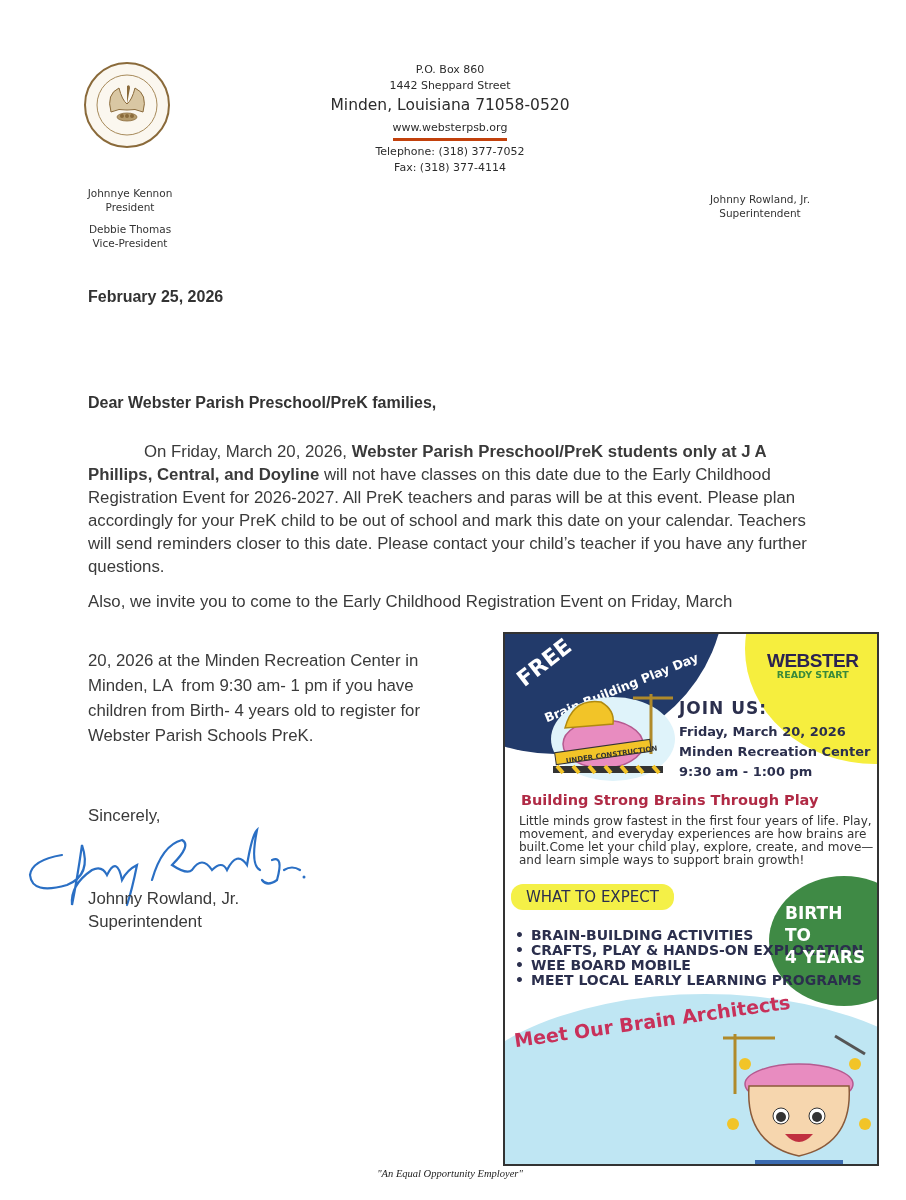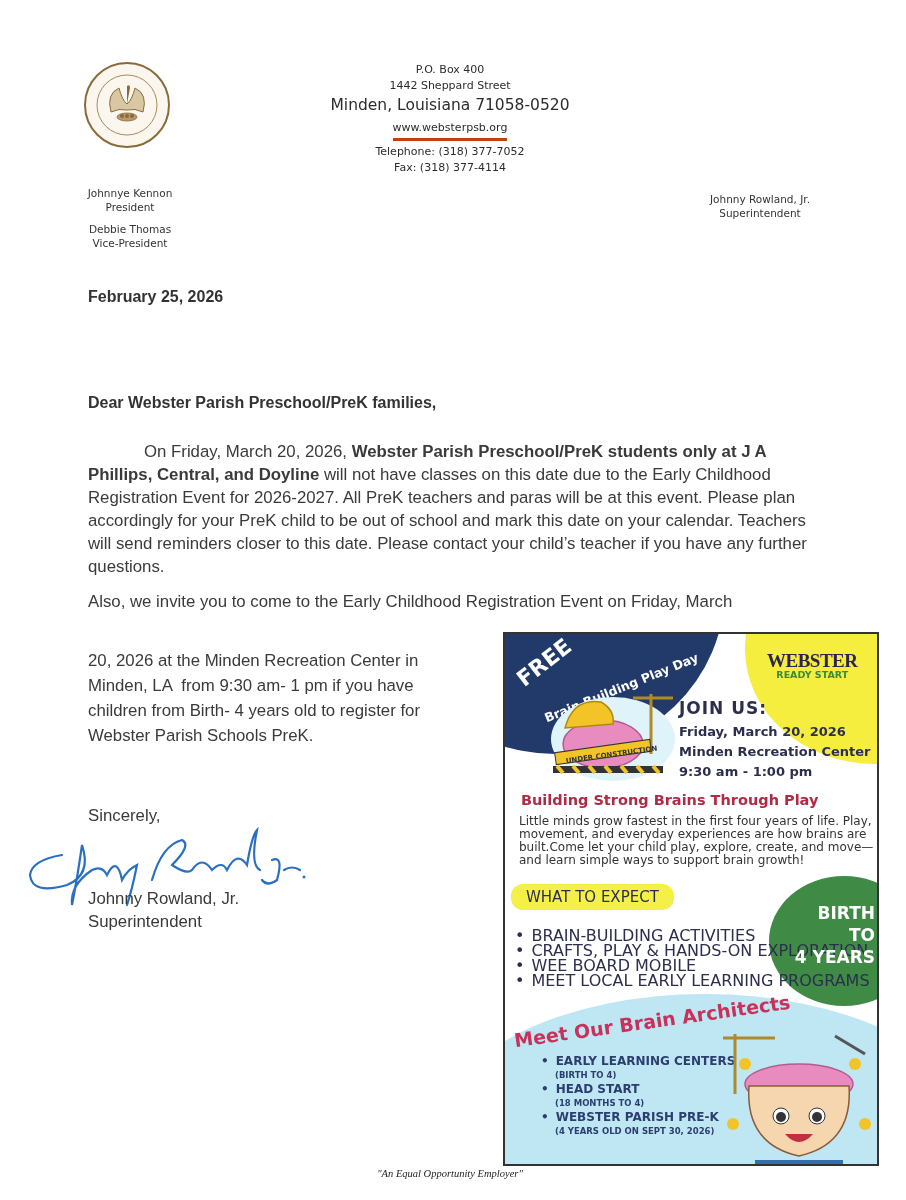--- a/index.html
+++ b/index.html
@@ -27,31 +27,31 @@
   .footer{left:330px;top:1168px;width:240px;text-align:center;font-family:"Liberation Serif",serif;font-style:italic;font-size:10.5px;color:#222;}
   
   .flyer{left:503px;top:632px;width:376px;height:534px;border:2px solid #333;box-sizing:border-box;background:#fff;overflow:hidden;}
   .flyer .navy{position:absolute;left:-120px;top:-210px;width:340px;height:330px;border-radius:50%;background:#223a6a;}
   .flyer .yellow{position:absolute;left:240px;top:-100px;width:260px;height:230px;border-radius:50%;background:#f6ee3e;}
   .flyer .blue-bottom{position:absolute;left:-60px;top:360px;width:520px;height:260px;border-radius:50% 50% 0 0;background:#bfe6f3;}
   .flyer .green{position:absolute;left:264px;top:242px;width:150px;height:130px;border-radius:50%;background:#3f8a45;}
   .f-free{position:absolute;left:8px;top:16px;color:#fff;font-weight:bold;font-size:22px;transform:rotate(-38deg);font-family:"DejaVu Sans",sans-serif;}
   .f-brain{position:absolute;left:22px;top:30px;color:#fff;font-weight:bold;font-size:12.5px;transform:rotate(-22deg);font-family:"DejaVu Sans",sans-serif;white-space:nowrap;}
   .f-logo{position:absolute;left:262px;top:16px;text-align:center;}
-  .f-logo .w{font-family:Liberation Serif, serif;font-weight:bold;font-size:19px;color:#2b2350;letter-spacing:-0.5px;}
+  .f-logo .w{font-family:Liberation Sans, sans-serif;font-weight:bold;font-size:19px;color:#2b2350;letter-spacing:-0.5px;}
   .f-logo .r{font-family:"DejaVu Sans",sans-serif;font-weight:bold;font-size:9.5px;color:#3a8a3a;margin-top:-3px;}
   .f-join{position:absolute;left:174px;top:64px;font-family:"DejaVu Sans",sans-serif;font-weight:bold;font-size:17px;color:#2b2f4d;letter-spacing:1px;}
   .f-details{position:absolute;left:174px;top:88px;font-family:"DejaVu Sans",sans-serif;font-weight:bold;font-size:13px;line-height:20px;color:#2b2f4d;}
   .f-brainpic{position:absolute;left:38px;top:50px;}
   .f-headline{position:absolute;left:16px;top:158px;font-family:"DejaVu Sans",sans-serif;font-weight:bold;font-size:14.5px;color:#b02a45;}
   .f-blurb{position:absolute;left:14px;top:181px;width:360px;font-family:"DejaVu Sans",sans-serif;font-size:12px;line-height:13px;color:#333;}
   .f-expect{position:absolute;left:6px;top:250px;padding:4px 15px;background:#f4f047;border-radius:12px;font-family:"DejaVu Sans",sans-serif;font-size:15px;color:#2b2f4d;}
-  .f-list{position:absolute;left:10px;top:294px;margin:0;padding:0;list-style:none;font-family:"DejaVu Sans",sans-serif;font-weight:normal;font-size:16px;line-height:15px;color:#2b2f4d;}
+  .f-list{position:absolute;left:10px;top:294px;margin:0;padding:0;list-style:none;font-family:"DejaVu Sans",sans-serif;font-weight:bold;font-size:14px;line-height:15px;color:#2b2f4d;}
   .f-list li::before{content:"\2022";margin-right:7px;}
-  .f-birth{position:absolute;left:280px;top:268px;width:100px;text-align:right;font-family:"DejaVu Sans",sans-serif;font-weight:bold;font-size:17px;line-height:22px;color:#fff;padding-right:10px;box-sizing:border-box;}
+  .f-birth{position:absolute;left:280px;top:268px;width:100px;text-align:left;font-family:"DejaVu Sans",sans-serif;font-weight:bold;font-size:17px;line-height:22px;color:#fff;padding-right:10px;box-sizing:border-box;}
   .f-meet{position:absolute;left:8px;top:376px;font-family:"DejaVu Sans",sans-serif;font-weight:bold;font-size:19px;color:#c8315a;transform:rotate(-8deg);white-space:nowrap;}
   .f-arch{position:absolute;left:36px;top:420px;margin:0;padding:0;list-style:none;font-family:"DejaVu Sans",sans-serif;font-weight:bold;color:#2b3e6e;}
   .f-arch li{font-size:12px;line-height:15px;}
   .f-arch li::before{content:"\2022";margin-right:7px;}
   .f-arch .sub{display:block;font-size:8.5px;line-height:13px;margin-left:14px;}
   .f-kid{position:absolute;left:210px;top:390px;}
 </style>
 </head>
 <body>
 
@@ -69,21 +69,21 @@
 <div class="abs officer" style="left:80px;top:186px;width:100px;">
   <div>Johnnye Kennon</div>
   <div>President</div>
 </div>
 <div class="abs officer" style="left:80px;top:222px;width:100px;">
   <div>Debbie Thomas</div>
   <div>Vice-President</div>
 </div>
 
 <div class="abs hdr-center">
-  <div class="sm">P.O. Box 400</div>
+  <div class="sm">P.O. Box 860</div>
   <div class="sm">1442 Sheppard Street</div>
   <div class="city">Minden, Louisiana 71058-0520</div>
   <div><span class="web">www.websterpsb.org</span></div>
   <div class="sm">Telephone: (318) 377-7052</div>
   <div class="sm">Fax: (318) 377-4114</div>
 </div>
 
 <div class="abs officer" style="left:700px;top:192px;width:120px;">
   <div>Johnny Rowland, Jr.</div>
   <div>Superintendent</div>
@@ -159,25 +159,20 @@
     <li>MEET LOCAL EARLY LEARNING PROGRAMS</li>
   </ul>
 
   <div class="f-birth">
     <div>BIRTH</div>
     <div>TO</div>
     <div>4 YEARS</div>
   </div>
 
   <div class="f-meet">Meet Our Brain Architects</div>
-  <ul class="f-arch">
-    <li><span>EARLY LEARNING CENTERS</span><span class="sub">(BIRTH TO 4)</span></li>
-    <li><span>HEAD START</span><span class="sub">(18 MONTHS TO 4)</span></li>
-    <li><span>WEBSTER PARISH PRE-K</span><span class="sub">(4 YEARS OLD ON SEPT 30, 2026)</span></li>
-  </ul>
 
   <svg class="f-kid" width="166" height="140" viewBox="0 0 166 140">
     <path d="M20 10 L20 70 M8 14 L60 14" stroke="#b08a2a" stroke-width="3"></path>
     <path d="M120 12 L150 30" stroke="#555" stroke-width="3"></path>
     <ellipse cx="84" cy="60" rx="54" ry="20" fill="#e88cc0" stroke="#b55a90" stroke-width="1.5"></ellipse>
     <path d="M34 62 Q30 120 84 132 Q138 120 134 62 Z" fill="#f6d6ae" stroke="#8a5a3a" stroke-width="1.5"></path>
     <circle cx="66" cy="92" r="8" fill="#fff" stroke="#333"></circle>
       <circle cx="66" cy="93" r="5" fill="#333"></circle>
     <circle cx="102" cy="92" r="8" fill="#fff" stroke="#333"></circle>
       <circle cx="102" cy="93" r="5" fill="#333"></circle>

